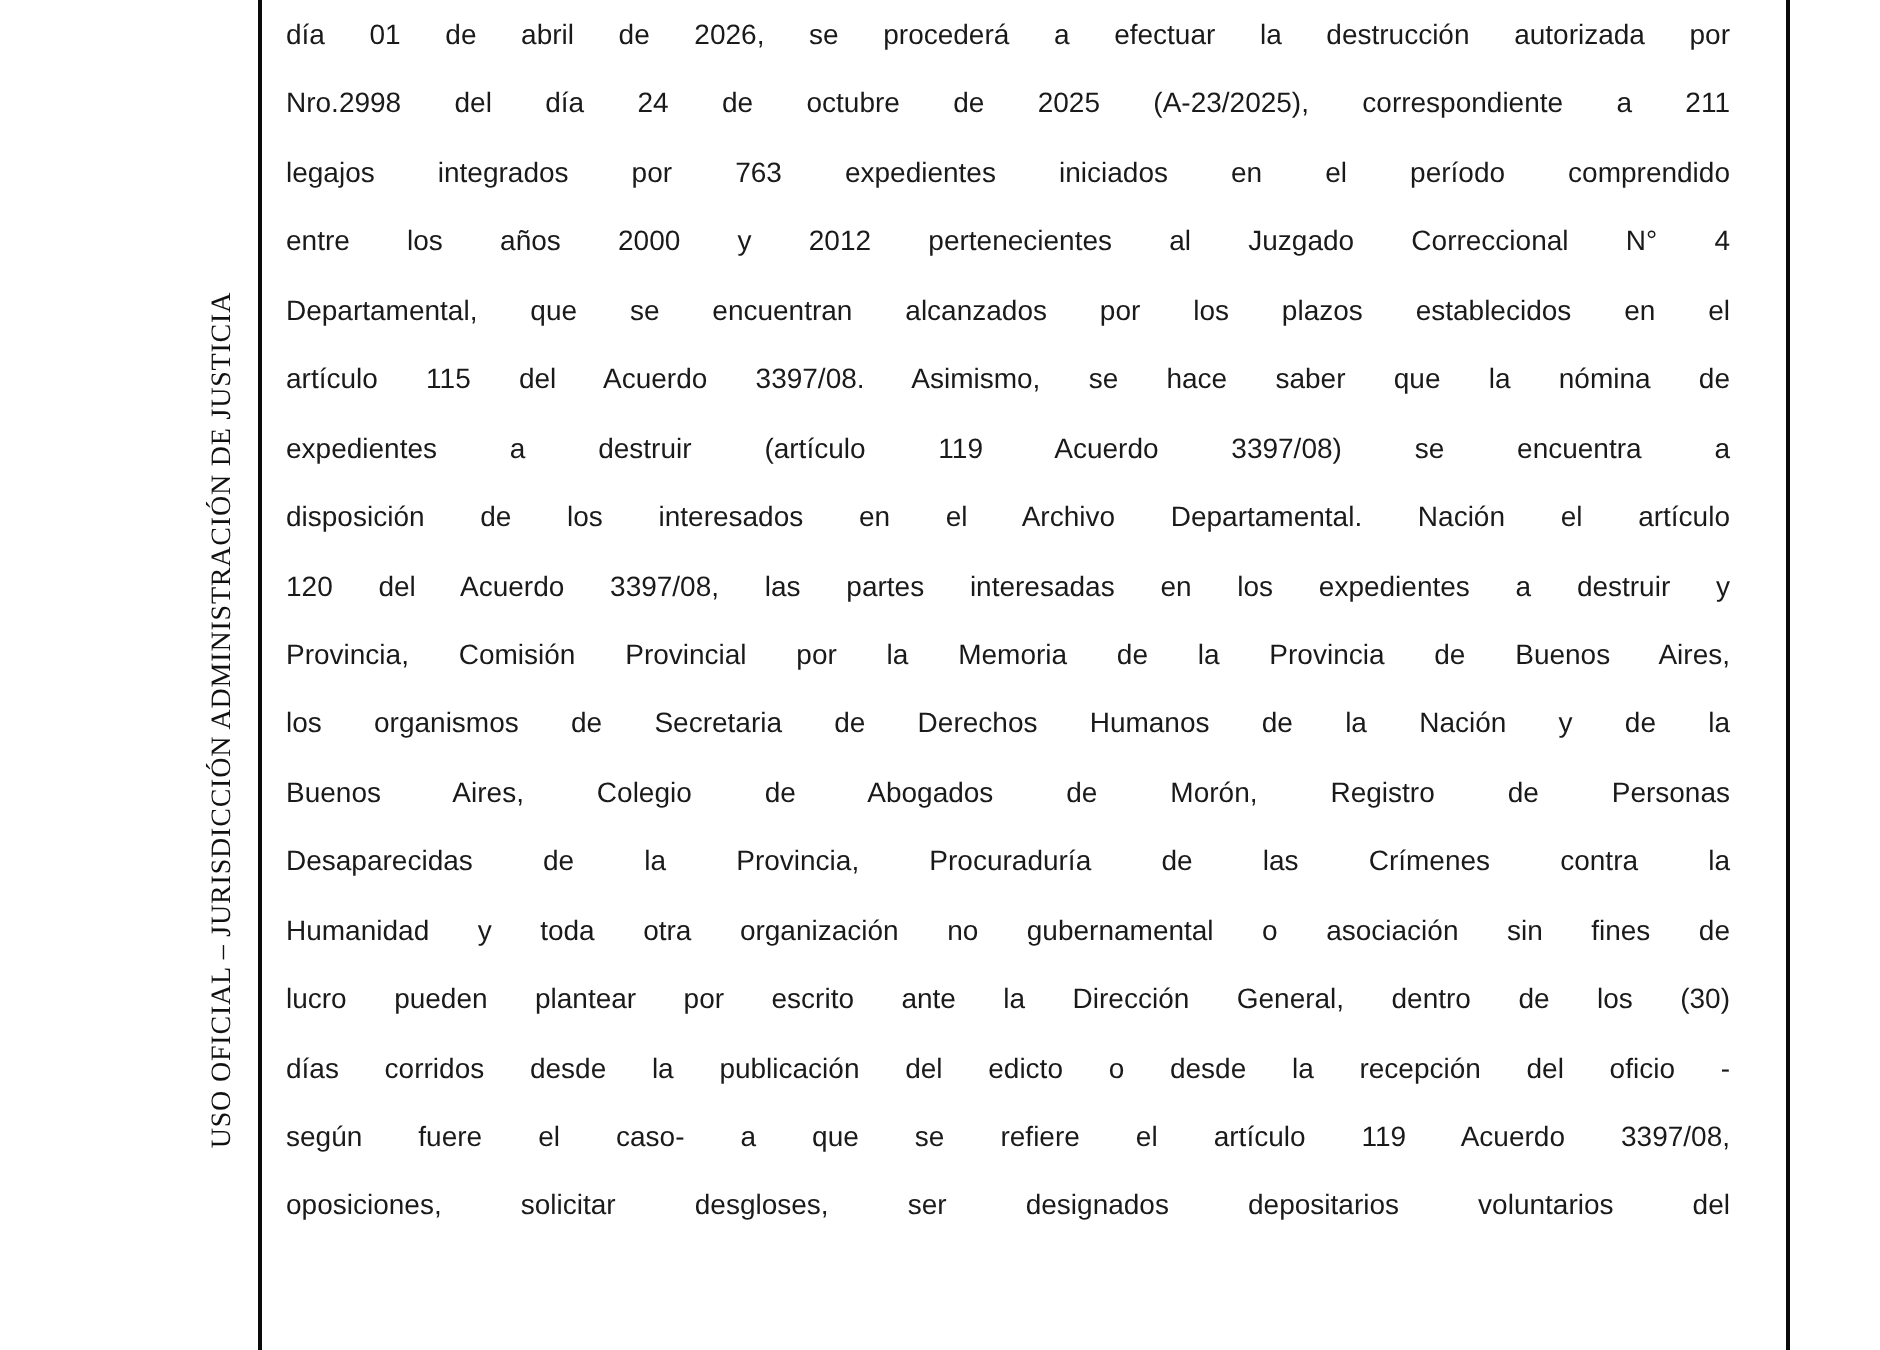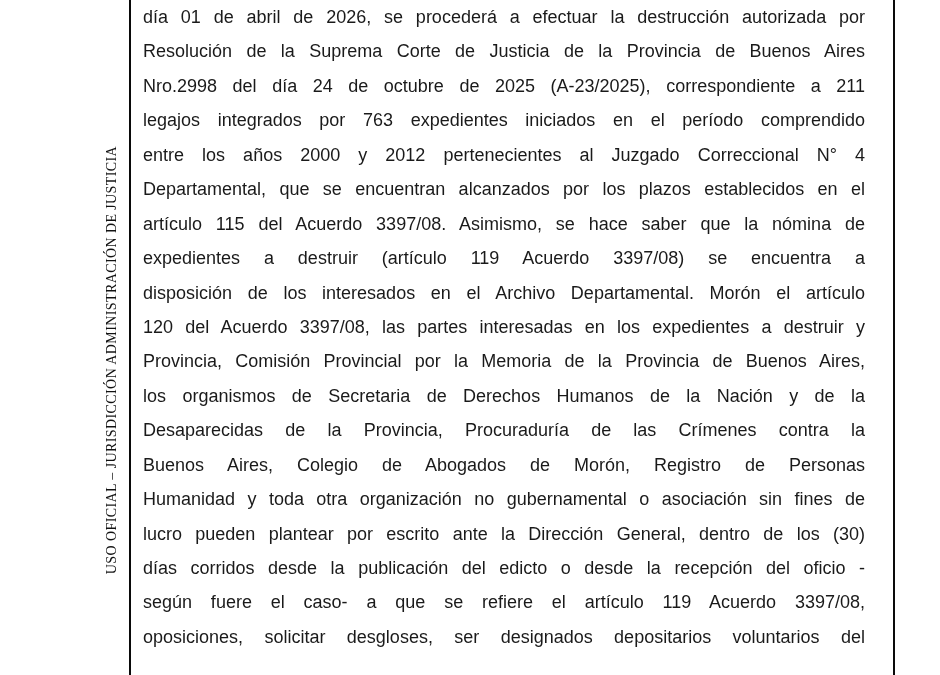--- a/index.html
+++ b/index.html
@@ -42,54 +42,53 @@
   .text-block {
     position: absolute;
     left: 143px;
     top: 0;
     width: 722px;
     color: #1a1a1a;
   }
   .text-block .line {
     height: 34.45px;
     line-height: 34.45px;
-    font-size: 18px;
+    font-size: 14px;
     text-align: justify;
     text-align-last: justify;
     white-space: normal;
     overflow: visible;
   }
 </style>
 </head>
 <body>
 
 <div class="page">
 
   <div class="marginalia">USO OFICIAL – JURISDICCIÓN ADMINISTRACIÓN DE JUSTICIA</div>
 
   <div class="rule rule-left"></div>
 
   <div class="rule rule-right"></div>
 
   <div class="text-block">
 
   <div class="line">día 01 de abril de 2026, se procederá a efectuar la destrucción autorizada por</div>
-      <div class="line">Resolución de la Suprema Corte de Justicia de la Provincia de Buenos Aires</div>
       <div class="line">Nro.2998 del día 24 de octubre de 2025 (A-23/2025), correspondiente a 211</div>
       <div class="line">legajos integrados por 763 expedientes iniciados en el período comprendido</div>
       <div class="line">entre los años 2000 y 2012 pertenecientes al Juzgado Correccional N° 4</div>
       <div class="line">Departamental, que se encuentran alcanzados por los plazos establecidos en el</div>
       <div class="line">artículo 115 del Acuerdo 3397/08. Asimismo, se hace saber que la nómina de</div>
       <div class="line">expedientes a destruir (artículo 119 Acuerdo 3397/08) se encuentra a</div>
-      <div class="line">disposición de los interesados en el Archivo Departamental. Morón el artículo</div>
+      <div class="line">disposición de los interesados en el Archivo Departamental. Nación el artículo</div>
       <div class="line">120 del Acuerdo 3397/08, las partes interesadas en los expedientes a destruir y</div>
       <div class="line">Provincia, Comisión Provincial por la Memoria de la Provincia de Buenos Aires,</div>
       <div class="line">los organismos de Secretaria de Derechos Humanos de la Nación y de la</div>
+      <div class="line">Buenos Aires, Colegio de Abogados de Morón, Registro de Personas</div>
       <div class="line">Desaparecidas de la Provincia, Procuraduría de las Crímenes contra la</div>
-      <div class="line">Buenos Aires, Colegio de Abogados de Morón, Registro de Personas</div>
       <div class="line">Humanidad y toda otra organización no gubernamental o asociación sin fines de</div>
       <div class="line">lucro pueden plantear por escrito ante la Dirección General, dentro de los (30)</div>
       <div class="line">días corridos desde la publicación del edicto o desde la recepción del oficio -</div>
       <div class="line">según fuere el caso- a que se refiere el artículo 119 Acuerdo 3397/08,</div>
       <div class="line">oposiciones, solicitar desgloses, ser designados depositarios voluntarios del</div>
     </div>
 
 </div>
 
 </body></html>

